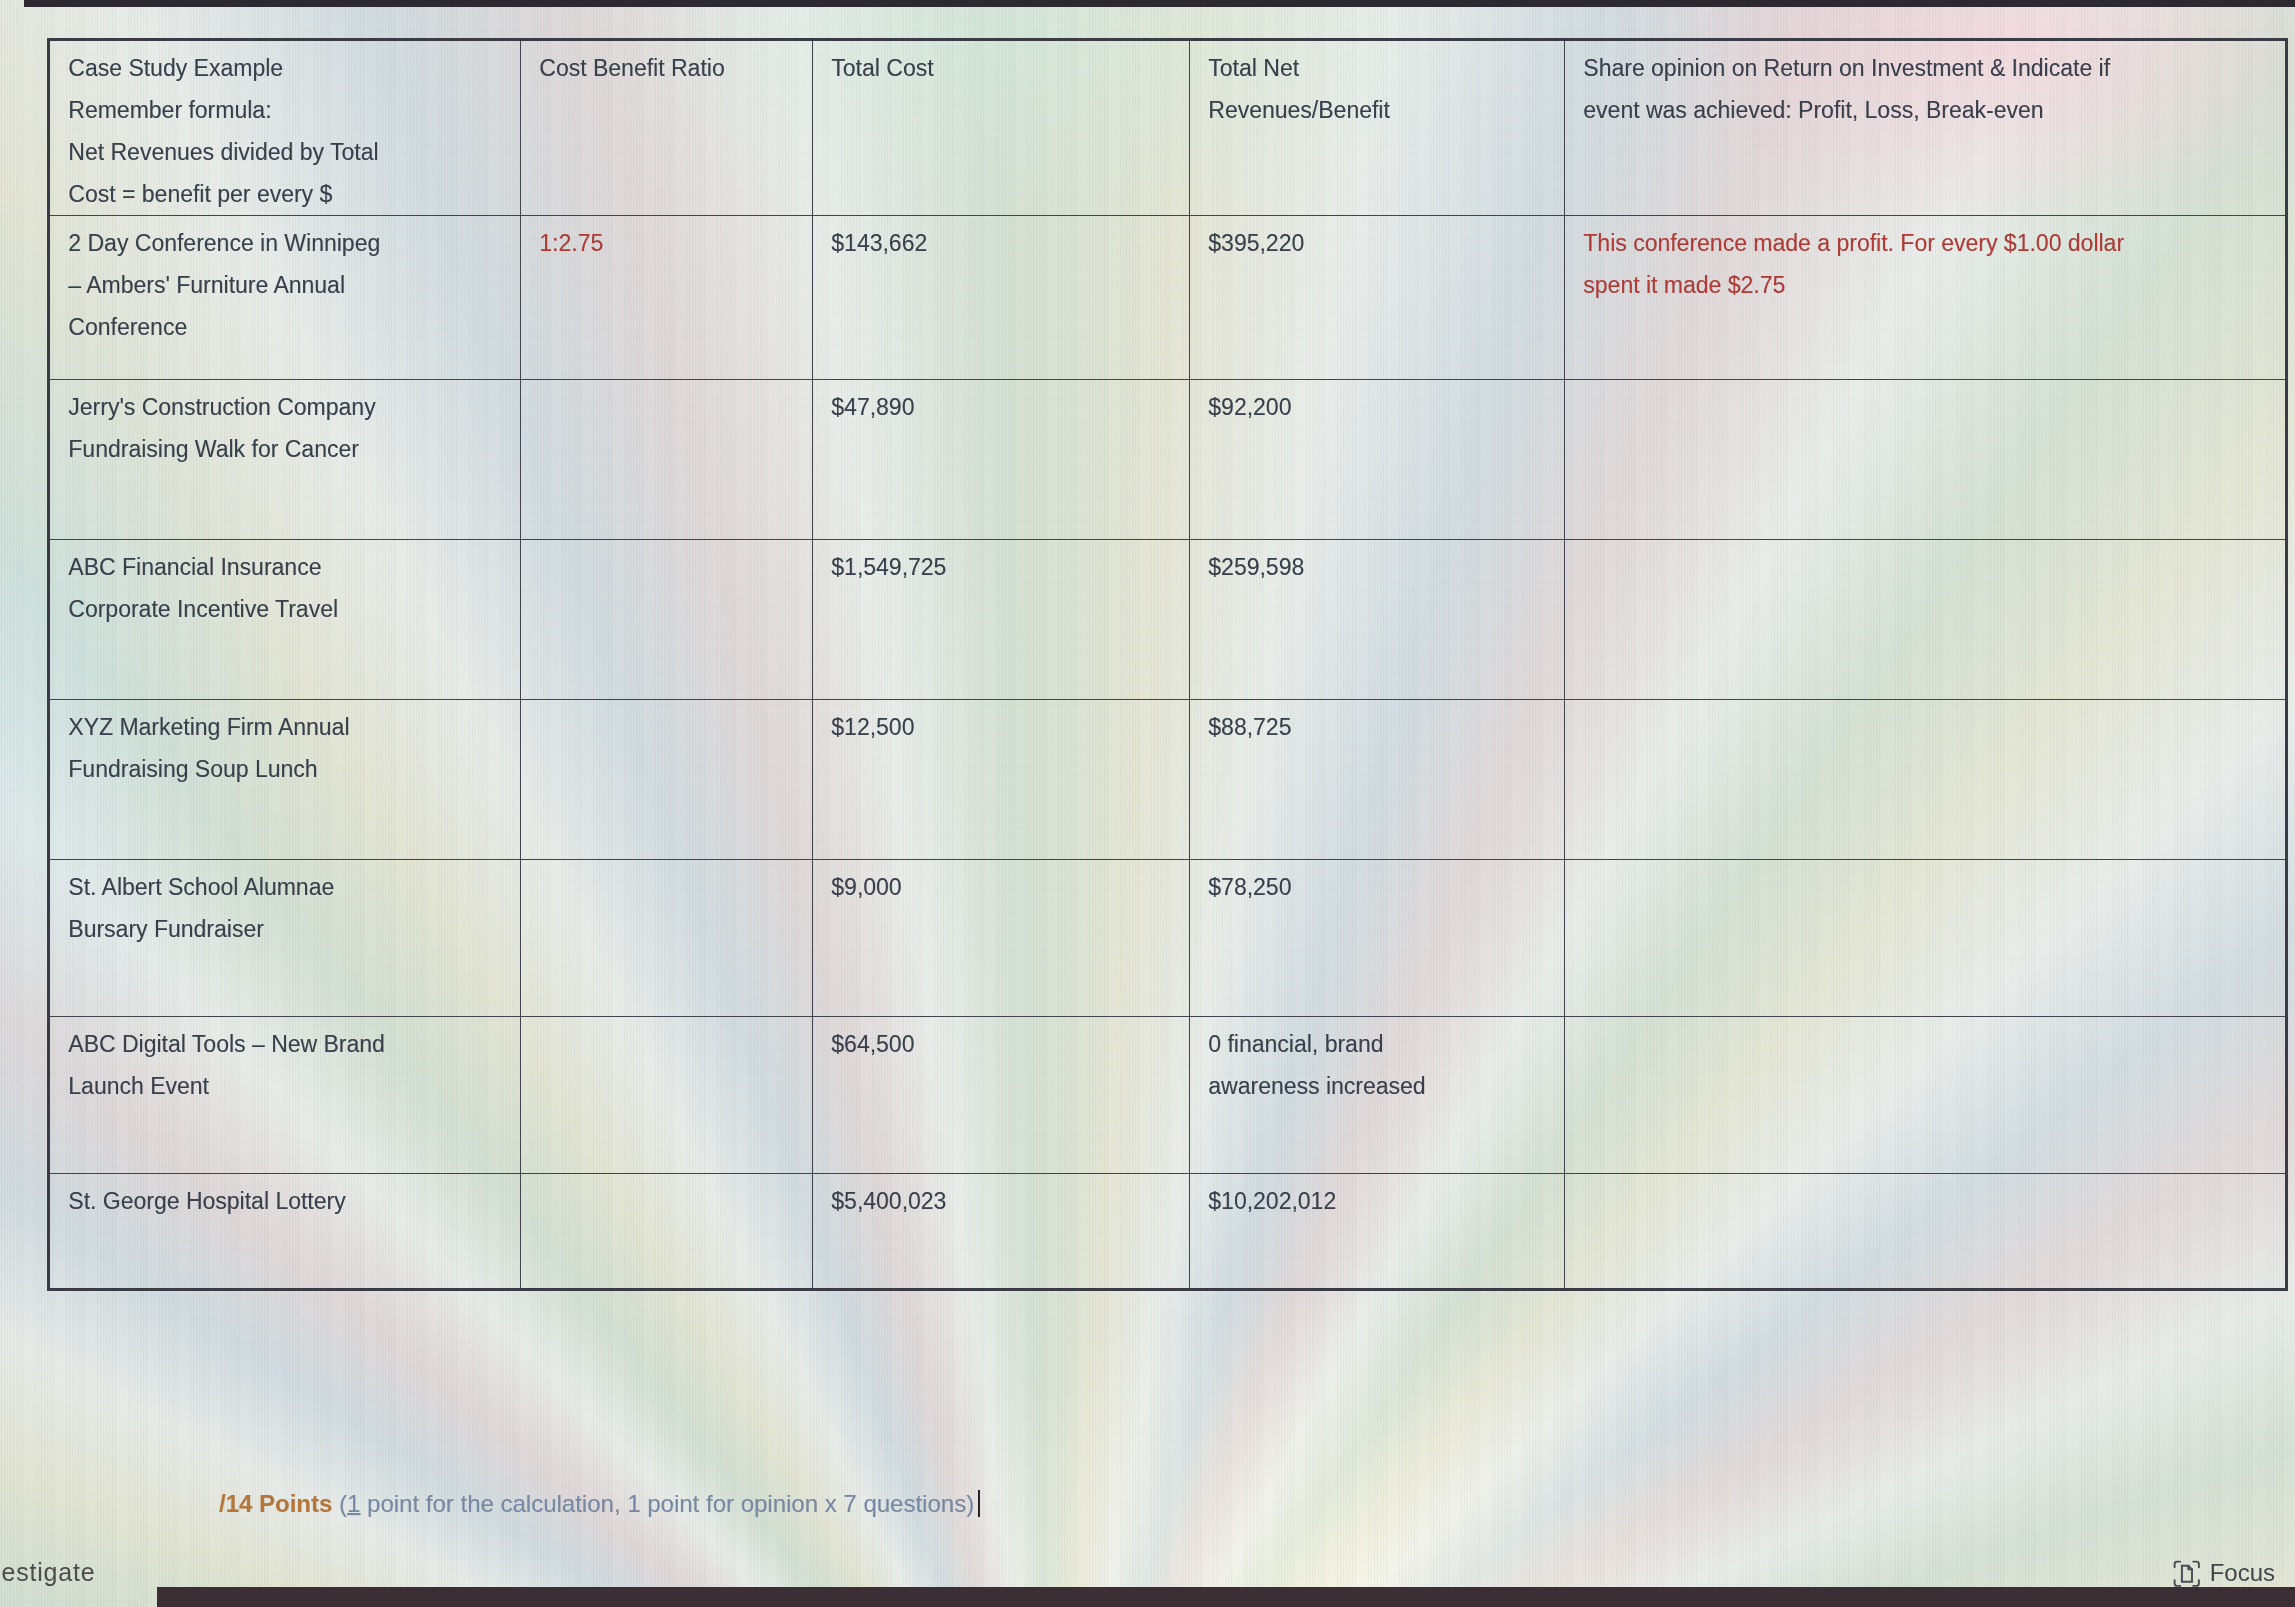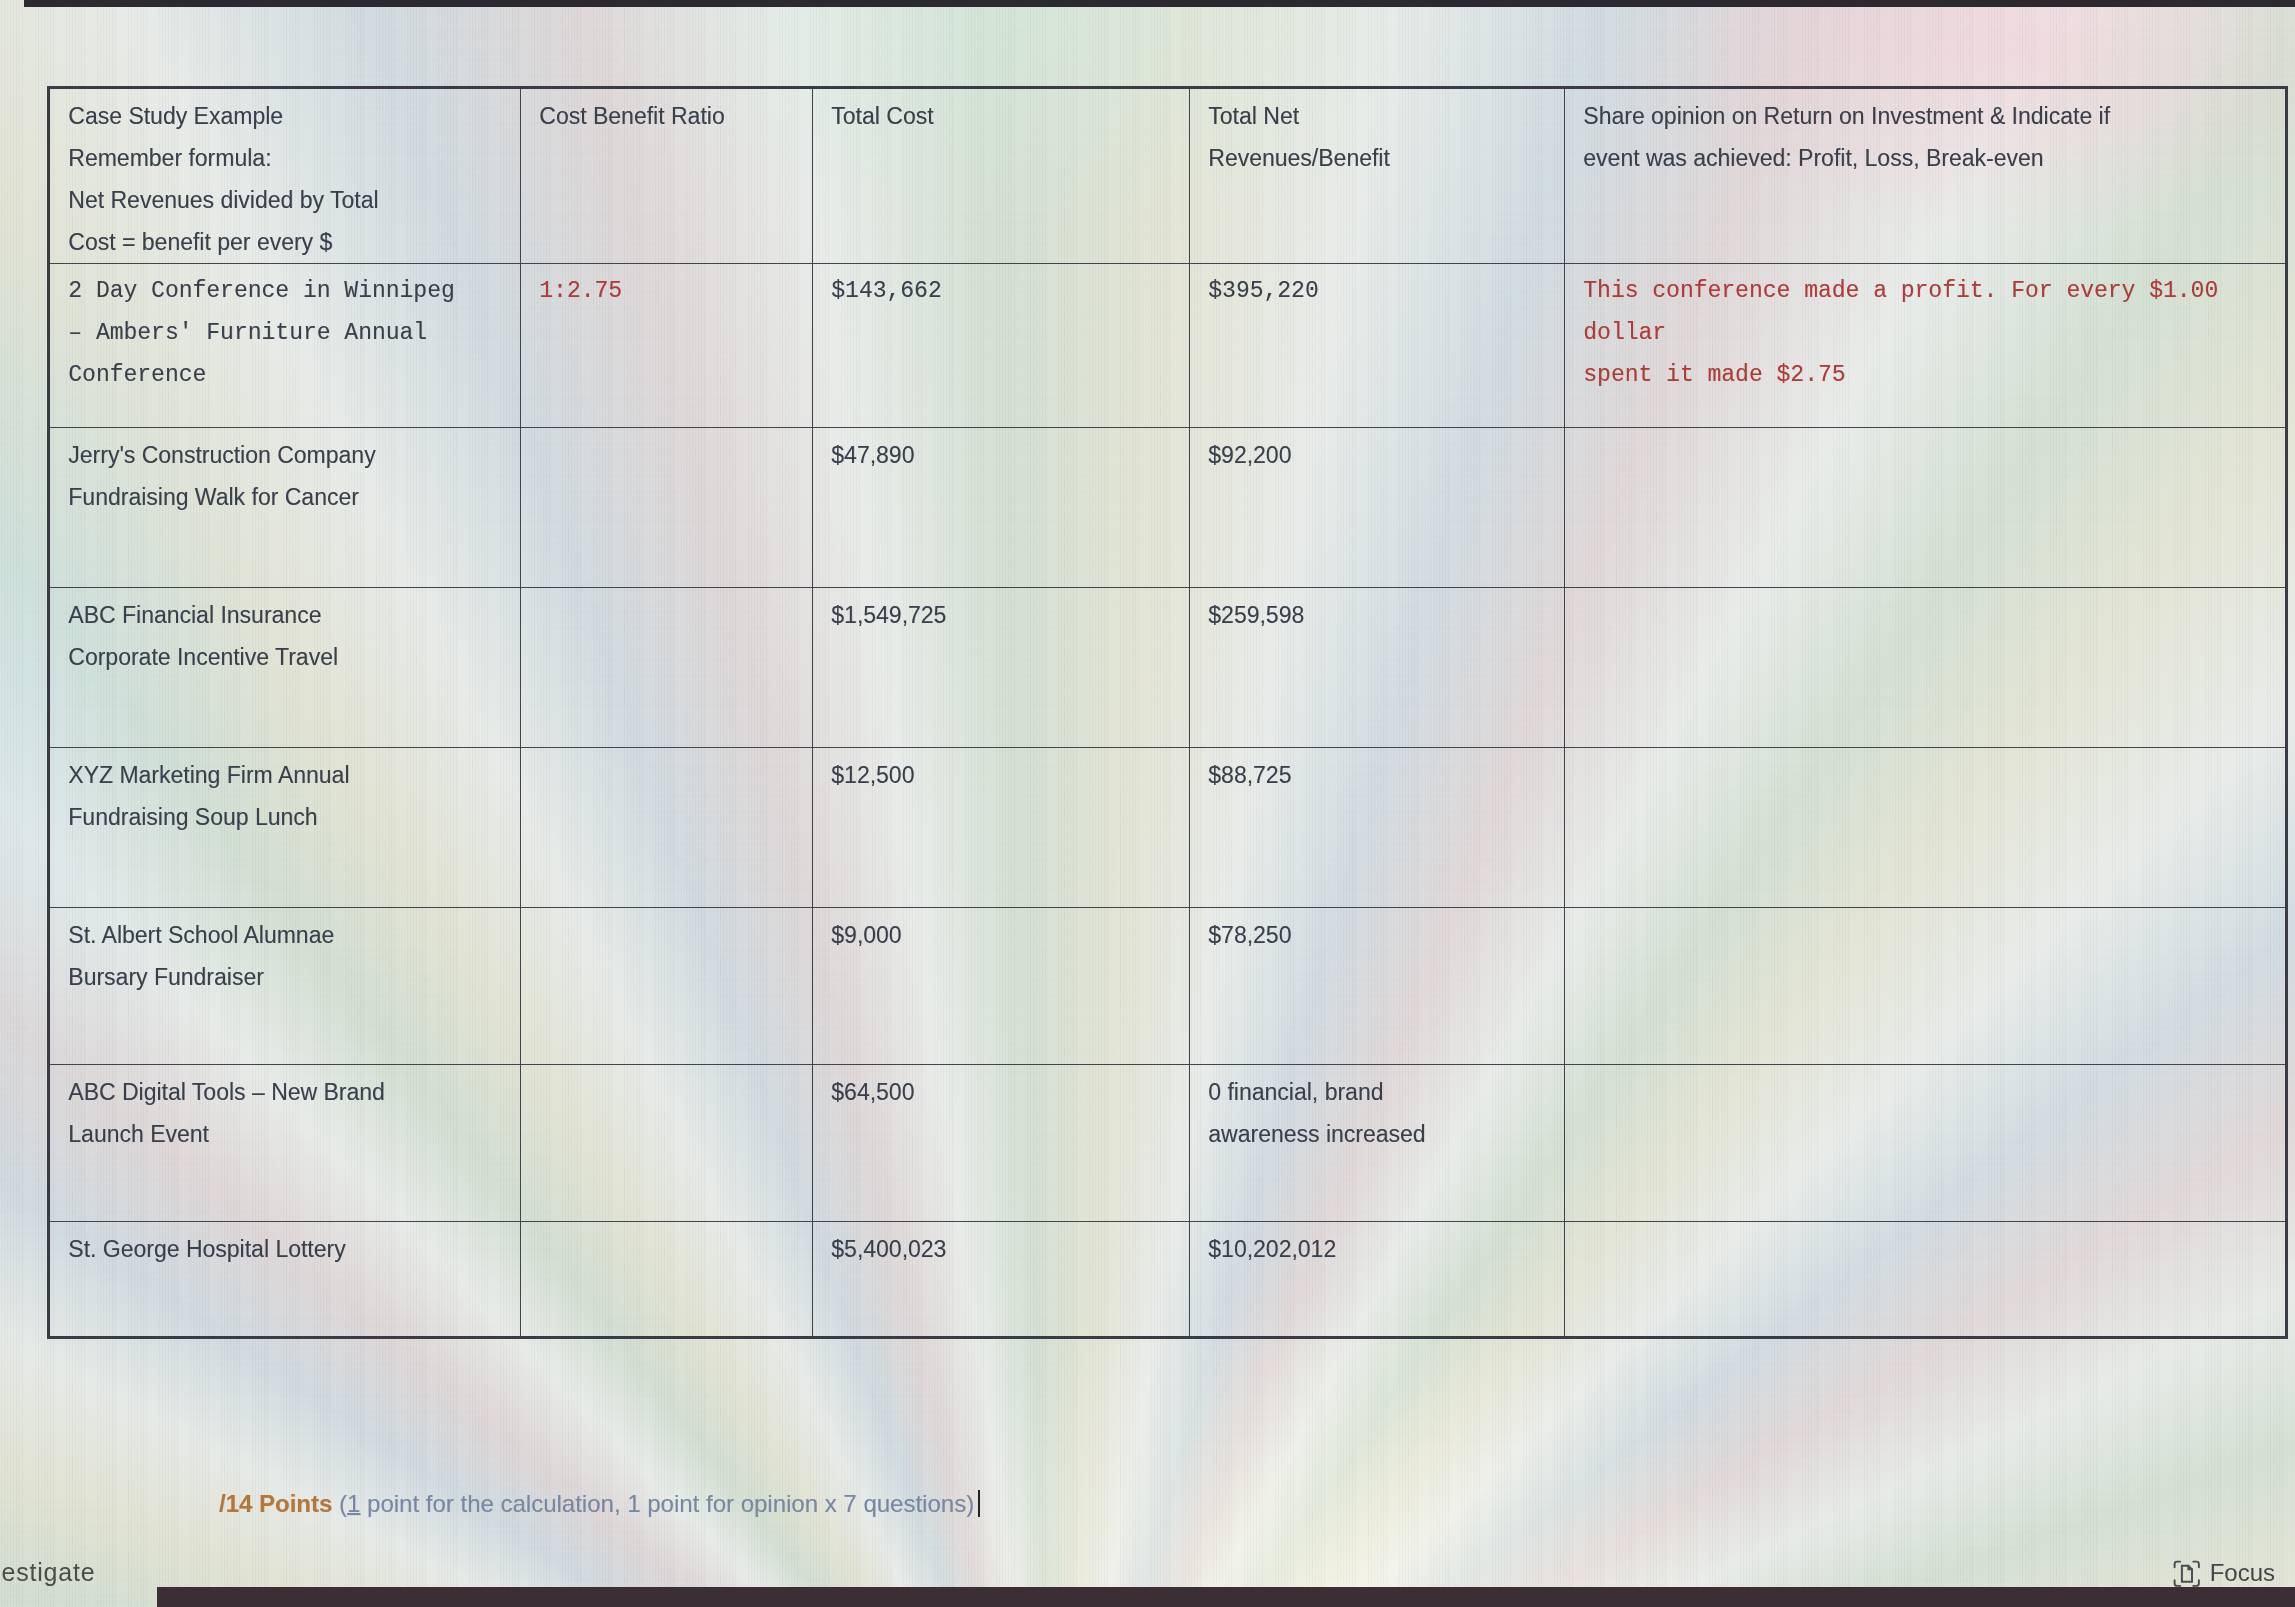--- a/index.html
+++ b/index.html
@@ -42,33 +42,32 @@
   }
   .top-bar { position:absolute; left:24.4px; right:0; top:0; height:6.9px; background:#2c2931; }
   .bottom-bar { position:absolute; left:157px; right:0; bottom:0; height:20px; background:#3b2f35; }
 
   table.doc {
     position:absolute; left:47px; top:38px; width:2237px;
     border-collapse:collapse; table-layout:fixed;
     color:#39404c; font-size:23px; line-height:42px;
     text-shadow: 0.4px 0.4px 0 rgba(70,75,85,.30);
     border:3.1px solid #3a3b44;
-    margin-top:48px;
   }
   table.doc th, table.doc td {
     border:1.5px solid #42434c;
     vertical-align:top; text-align:left;
     padding:6.1px 13.7px 0 18.3px;
     white-space:pre-line;
     font-weight:400;
     overflow:hidden;
   }
   th.case-h { font-weight:700; }
   tr.rh  { height:164px; }
-  tr.r1  { height:164px;font-family:Liberation Mono, monospace; }
+  tr.r1  { height:164px; }
   tr.r2  { height:160px; }
   tr.r3  { height:160px; }
   tr.r4  { height:160px;padding-left:16px; }
   tr.r5  { height:199px; }
   tr.r6  { height:157px; }
   tr.r7  { height:157px; }
   tr.r8  { height:116px; }
   .red { color:#b23a35; }
   .ratio-val { font-weight:600; }
 

